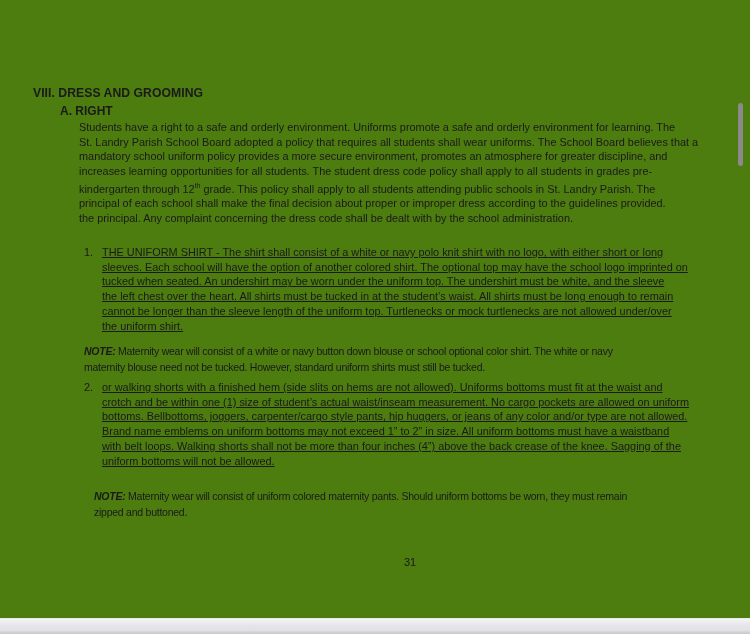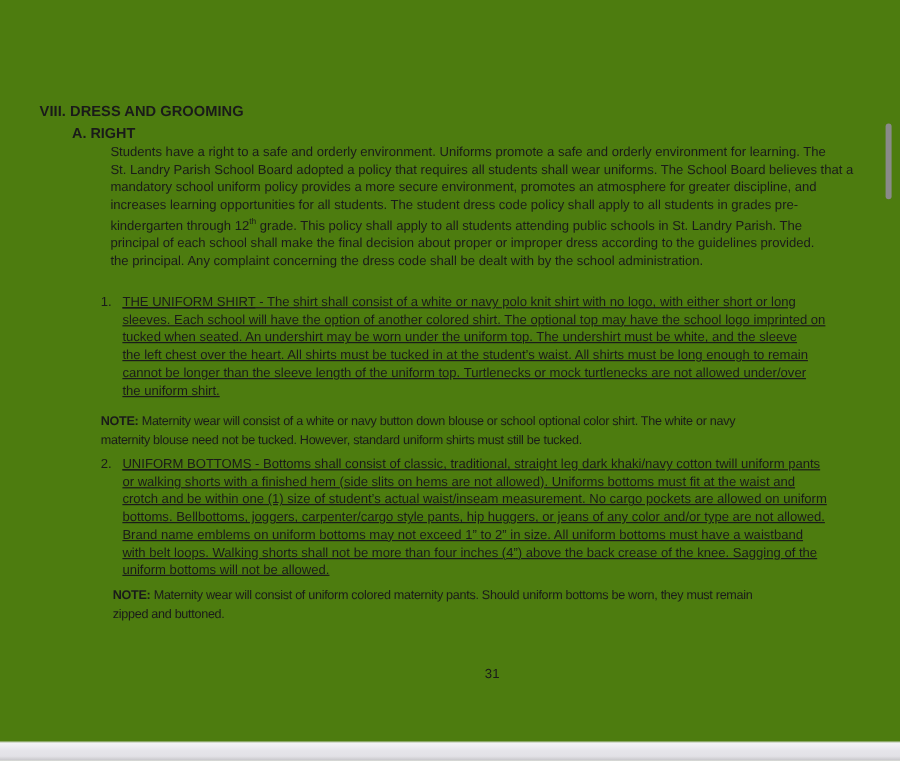--- a/index.html
+++ b/index.html
@@ -11,34 +11,34 @@
   .page { position:absolute; left:0; top:0; width:750px; height:630px; background:#4d7c0f; }
   .section-title {
     position:absolute; left:33px; top:86px;
     font-size:12.2px; font-weight:bold; letter-spacing:0.05px;
   }
   .sub-title {
     position:absolute; left:60px; top:104px;
     font-size:12px; font-weight:bold;
   }
   .body-text {
-    position:absolute; left:92px; top:120px; width:632px;
+    position:absolute; left:79px; top:120px; width:632px;
     font-size:10.9px; line-height:14.7px;
   }
   .body-text p { margin:0; }
   .list-item { position:absolute; left:84px; width:630px; font-size:10.9px; line-height:14.7px; }
   .list-item .num { position:absolute; left:0; top:0; }
   .list-item .content { margin-left:18px;text-decoration:underline; }
   .list-item .heading { text-decoration:underline; }
   .note {
     position:absolute; left:84px; width:630px;
     font-size:10.5px; line-height:16px;
     font-family:"Liberation Sans", sans-serif; letter-spacing:-0.25px;
   }
-  .note b { font-weight:bold; }
+  .note b { font-weight:bold;font-style:italic; }
   .page-number {
     position:absolute; left:404px; top:556px; font-size:11px;text-align:right;
   }
   .scrollbar-thumb {
     position:absolute; left:738px; top:103px; width:5px; height:63px;
     background:#8a8a8a; border-radius:3px;
   }
   .bottom-bar {
     position:absolute; left:0; top:618px; width:750px; height:16px;
     background:linear-gradient(#f4f4f6, #e6e5ea 40%, #e2e1e6 70%, #c9c8cc 90%, #f2f2f4);
@@ -76,21 +76,20 @@
   </div>
 
   <div class="note" style="top:343px;">
     <div><b>NOTE:</b><span> Maternity wear will consist of a white or navy button down blouse or school optional color shirt. The white or navy</span></div>
     <div>maternity blouse need not be tucked. However, standard uniform shirts must still be tucked.</div>
   </div>
 
   <div class="list-item" style="top:380px;">
     <span class="num">2.</span>
     <div class="content">
-      <div><span class="heading">UNIFORM BOTTOMS</span><span> - Bottoms shall consist of classic, traditional, straight leg dark khaki/navy cotton twill uniform pants</span></div>
       <div>or walking shorts with a finished hem (side slits on hems are not allowed). Uniforms bottoms must fit at the waist and</div>
       <div>crotch and be within one (1) size of student’s actual waist/inseam measurement. No cargo pockets are allowed on uniform</div>
       <div>bottoms. Bellbottoms, joggers, carpenter/cargo style pants, hip huggers, or jeans of any color and/or type are not allowed.</div>
       <div>Brand name emblems on uniform bottoms may not exceed 1” to 2” in size. All uniform bottoms must have a waistband</div>
       <div>with belt loops. Walking shorts shall not be more than four inches (4”) above the back crease of the knee. Sagging of the</div>
       <div>uniform bottoms will not be allowed.</div>
     </div>
   </div>
 
   <div class="note" style="top:488px;margin-left:10px;">

